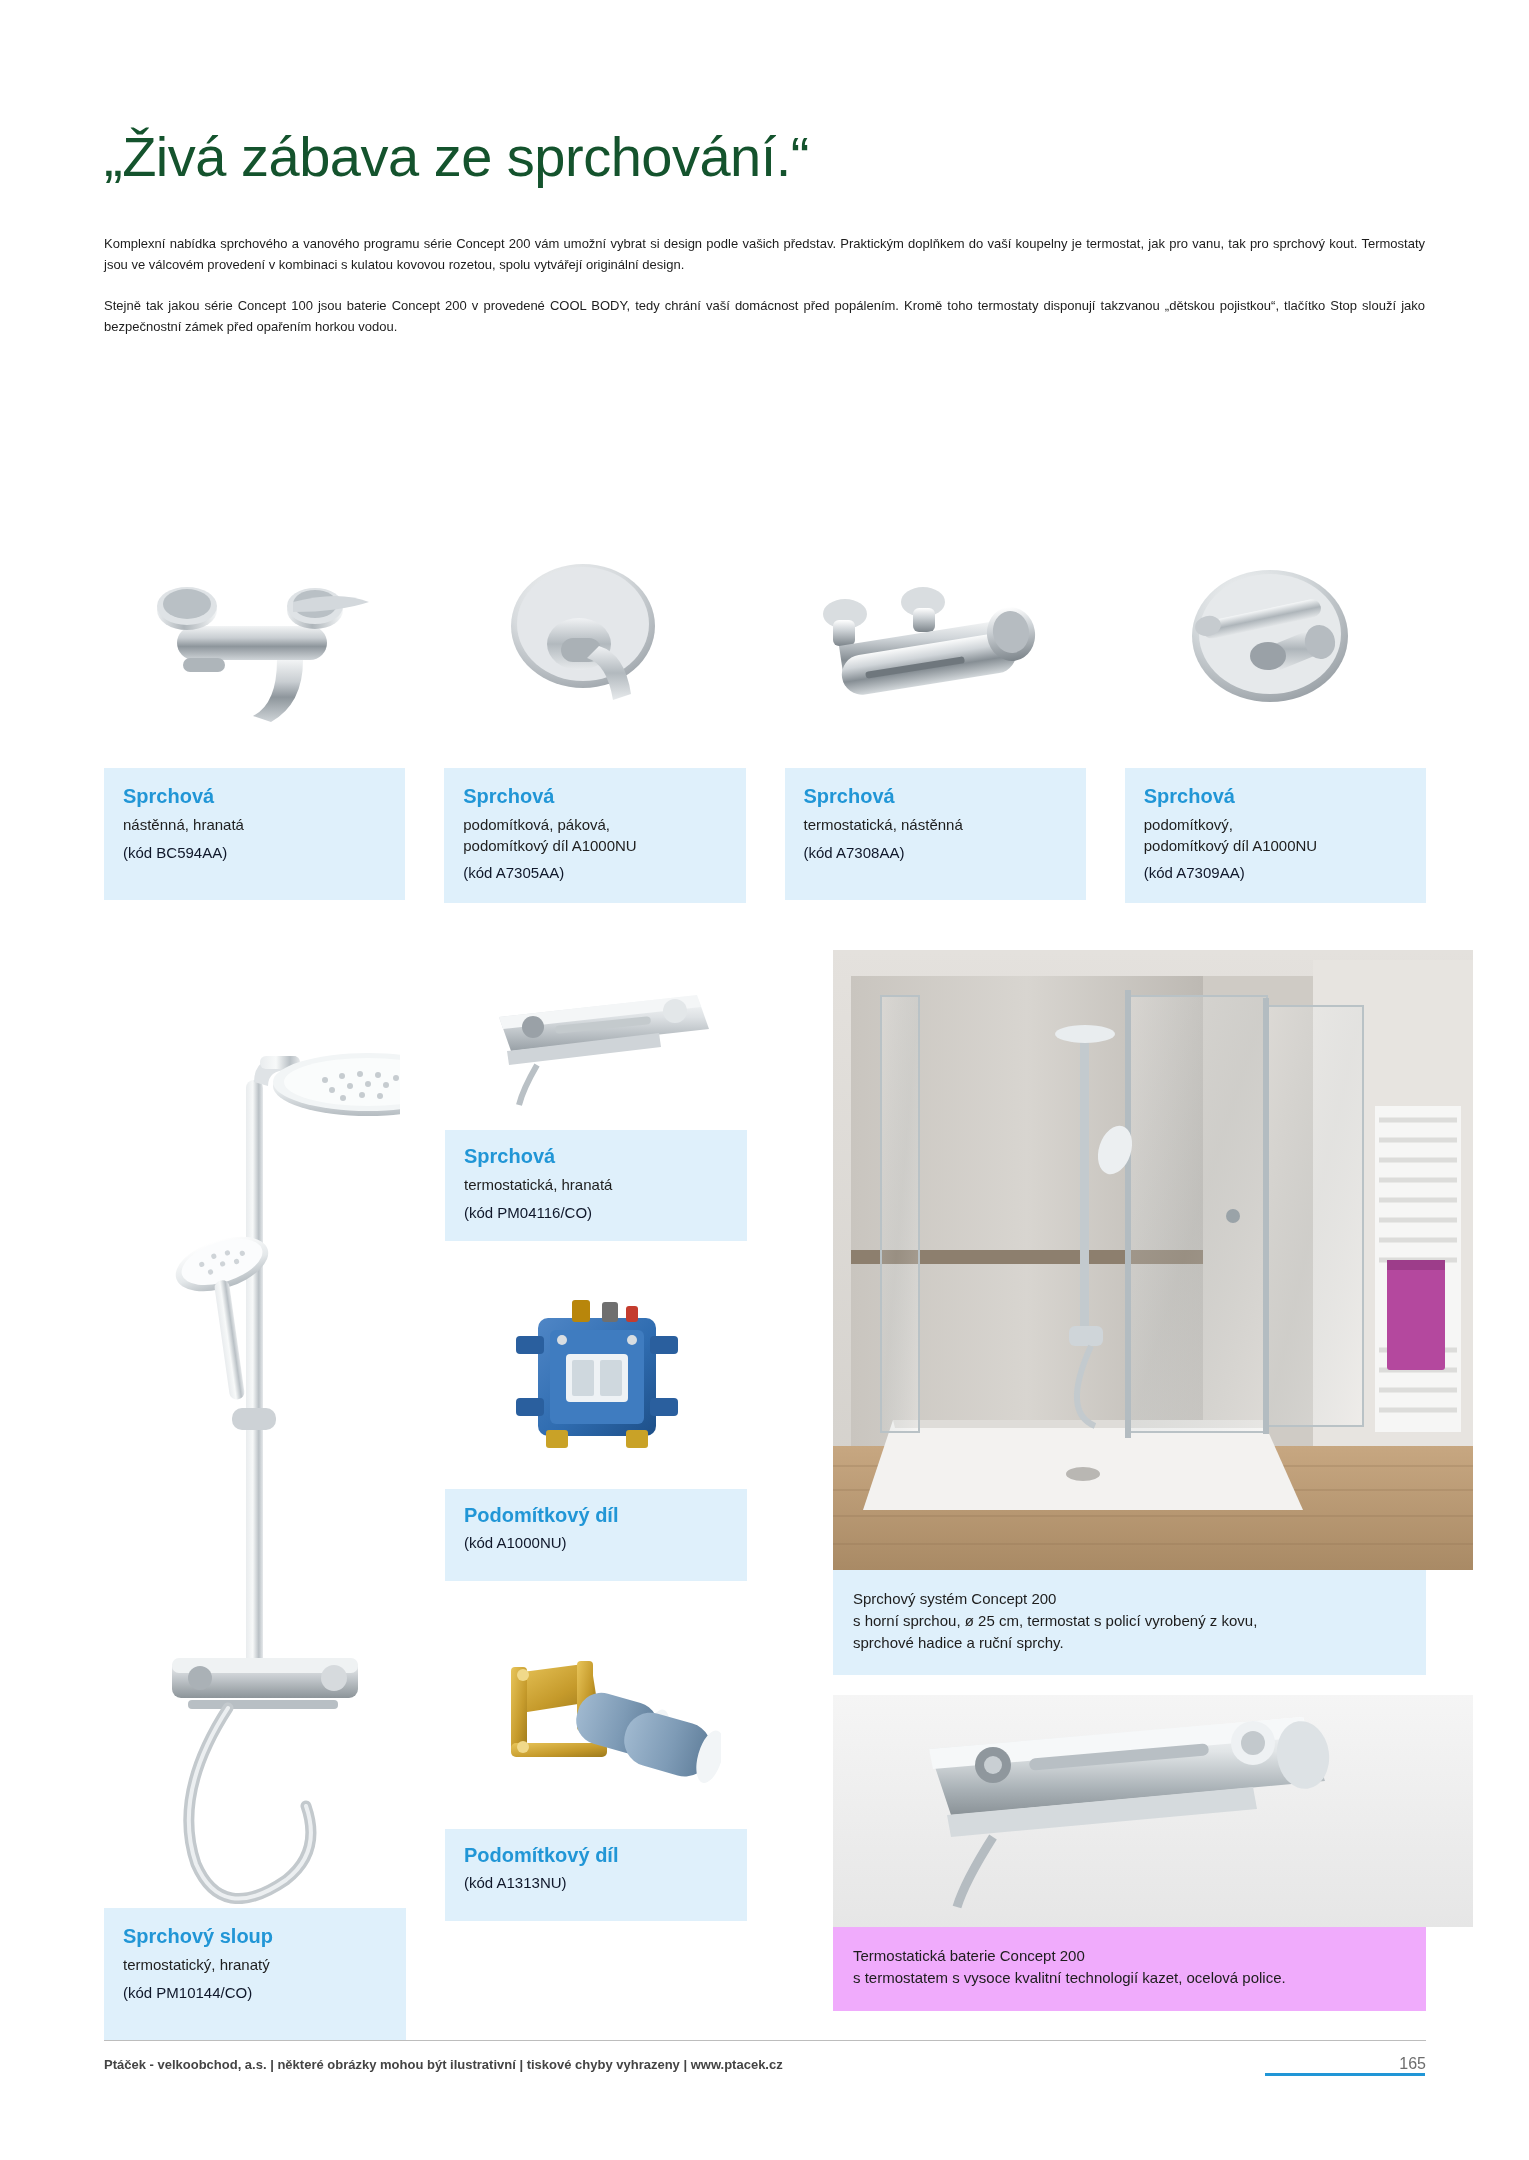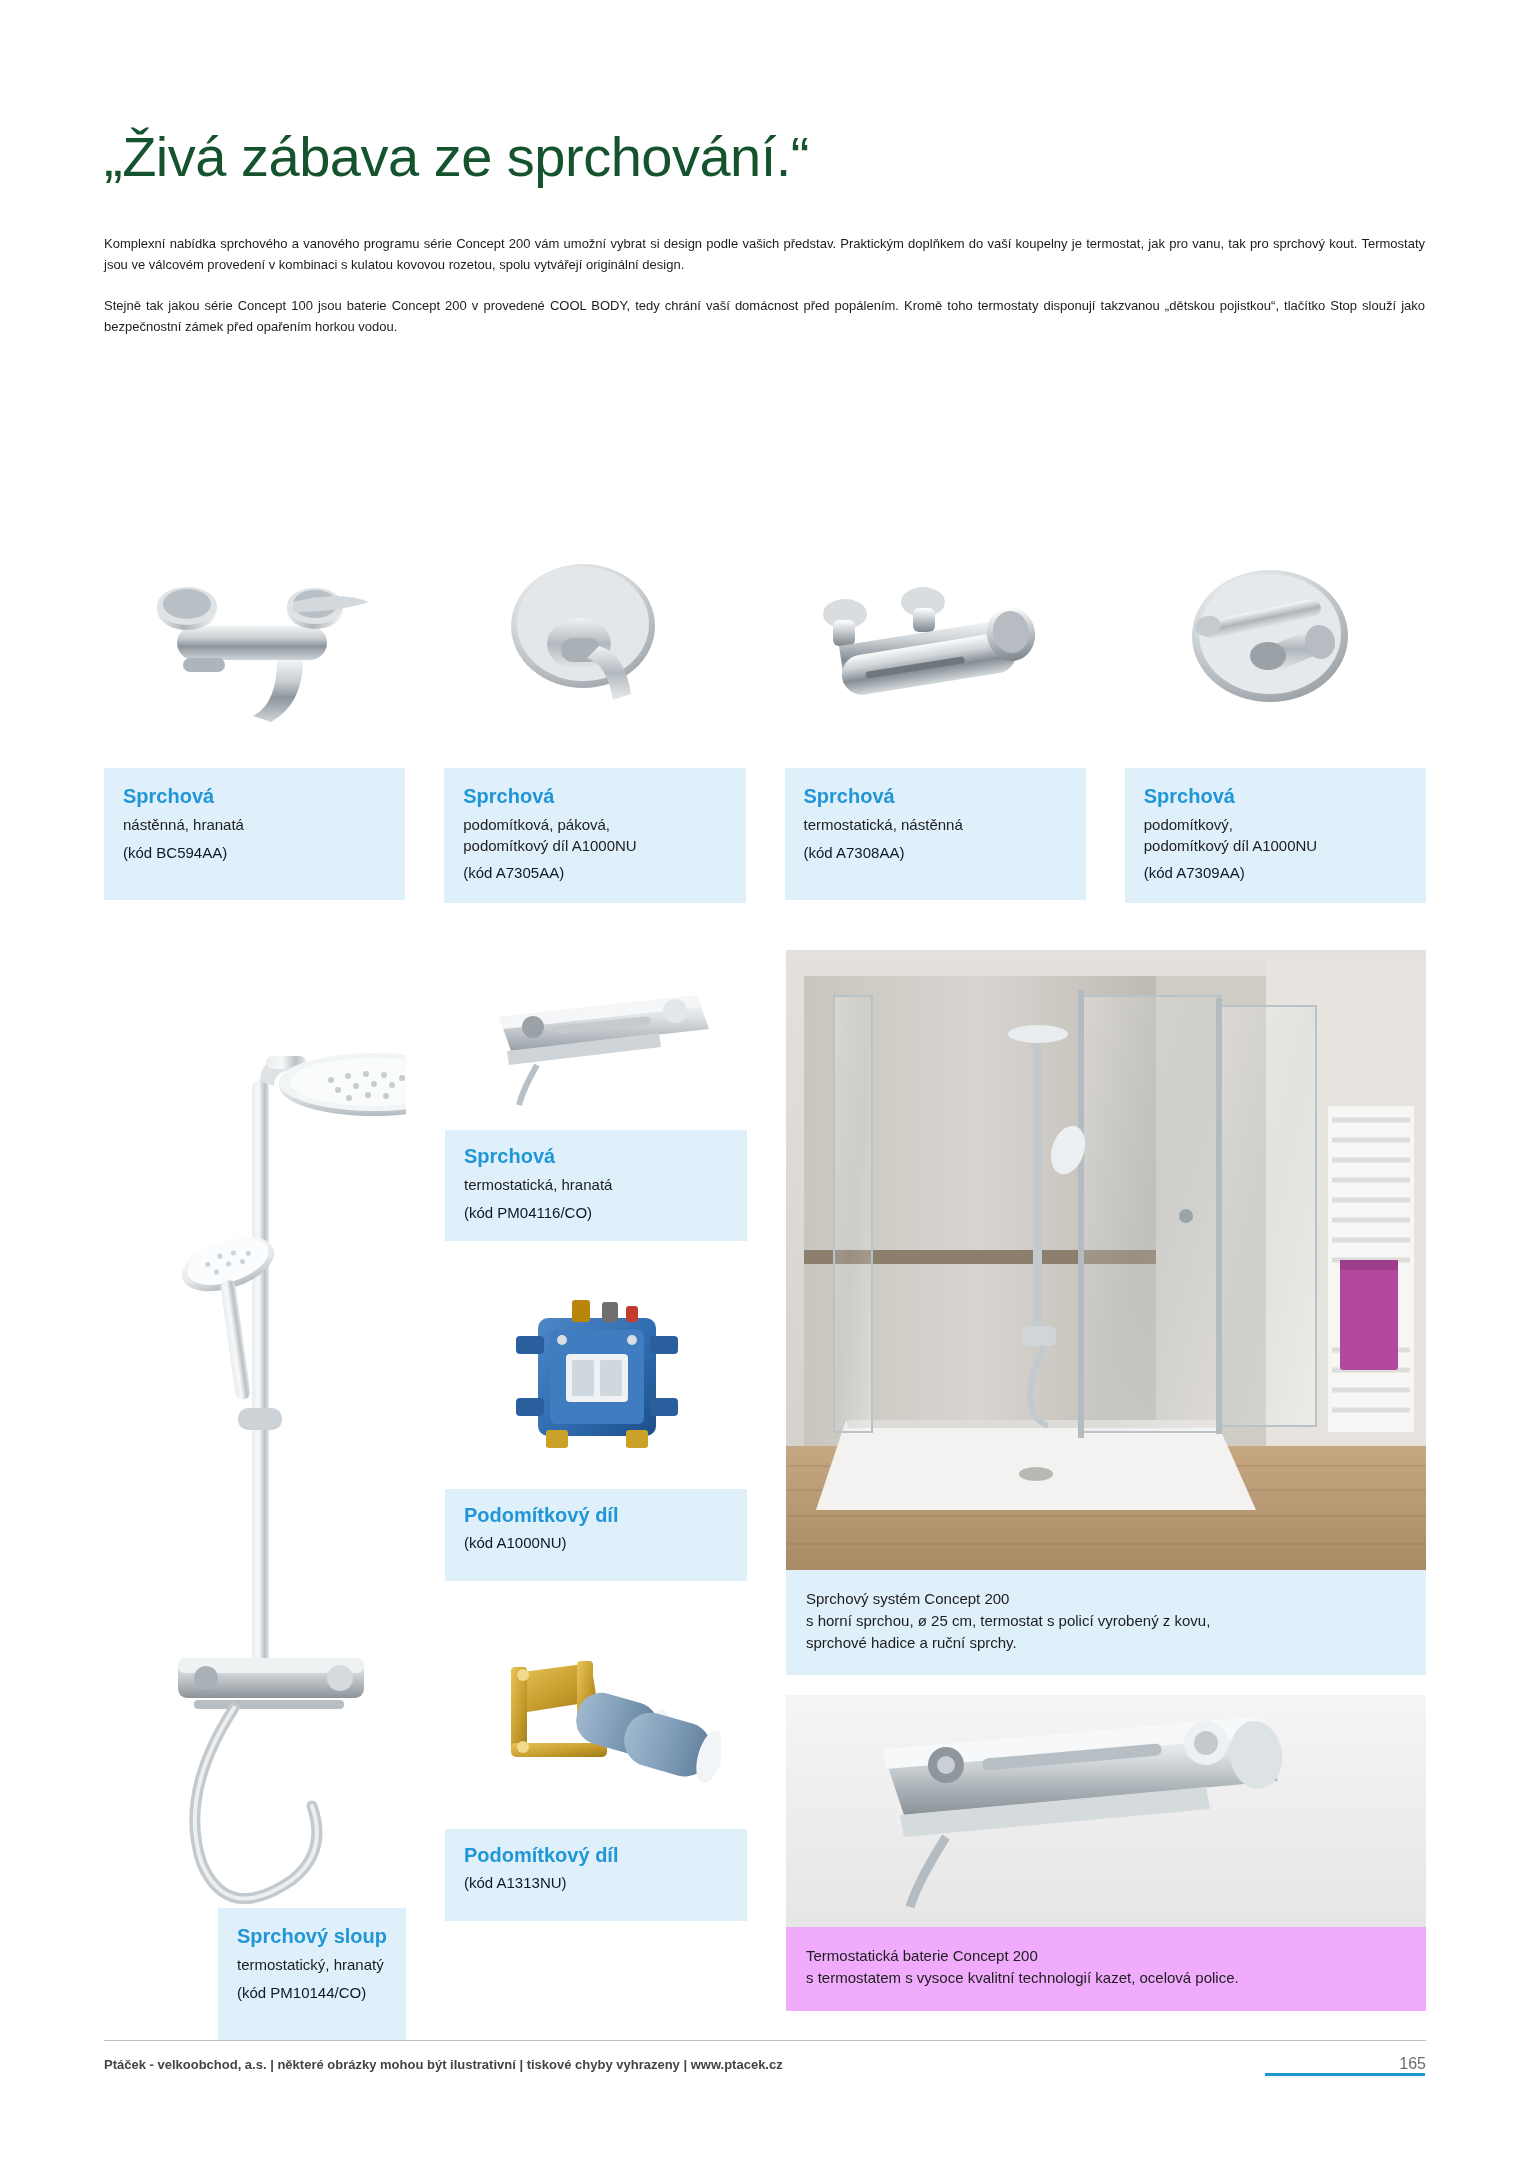--- a/index.html
+++ b/index.html
@@ -102,21 +102,20 @@
   }
   .col-a { width: 302px; }
   .col-b { width: 302px; }
   .col-c { width: 640px; }
 
   .tall-card {
     background: #ffffff;
     height: 1090px;
     display: flex;
     flex-direction: column;
-    align-items: flex-end;
   }
   .tall-thumb {
     flex: 1;
     display: flex;
     align-items: center;
     justify-content: center;
     padding-top: 10px;
   }
 
   .stack-card { margin-bottom: 20px; }
@@ -134,21 +133,21 @@
     align-items: center;
     justify-content: center;
     background: #fff;
     overflow: hidden;
   }
   .caption-sm {
     background: #dff0fb;
     padding: 14px 19px 20px 19px;
   }
 
-  .photo-card { margin-bottom: 20px; }
+  .photo-card { margin-bottom: 20px; margin-left: 47px; }
   .photo {
     width: 640px;
     height: 620px;
     position: relative;
     overflow: hidden;
     background: #d9d6d1;
   }
   .photo2 {
     width: 640px;
     height: 232px;

